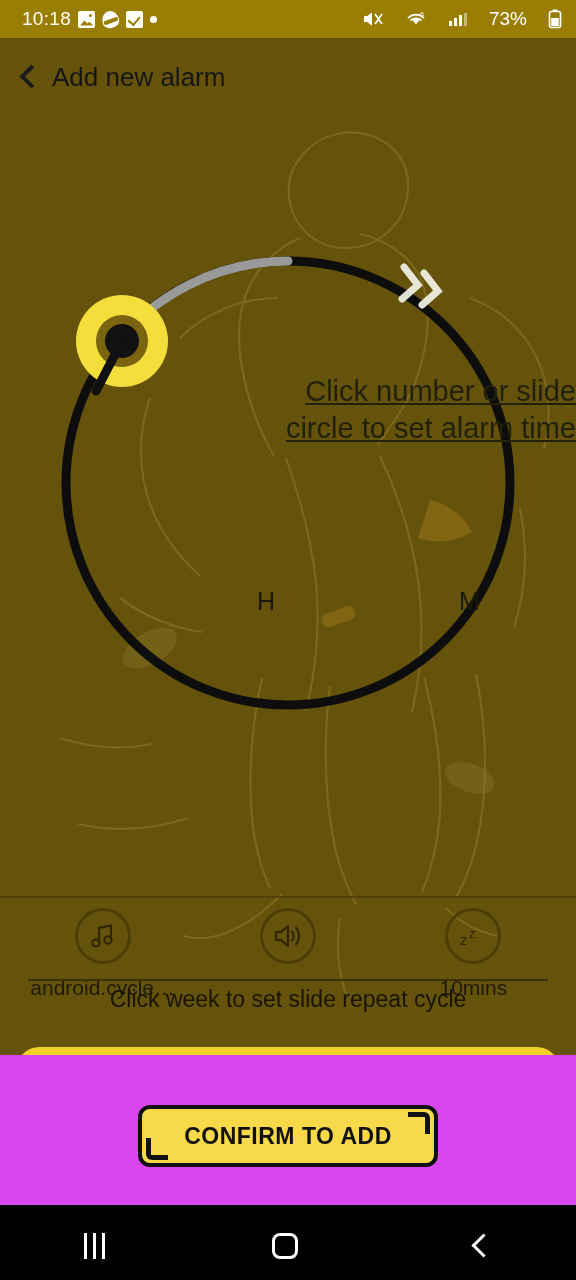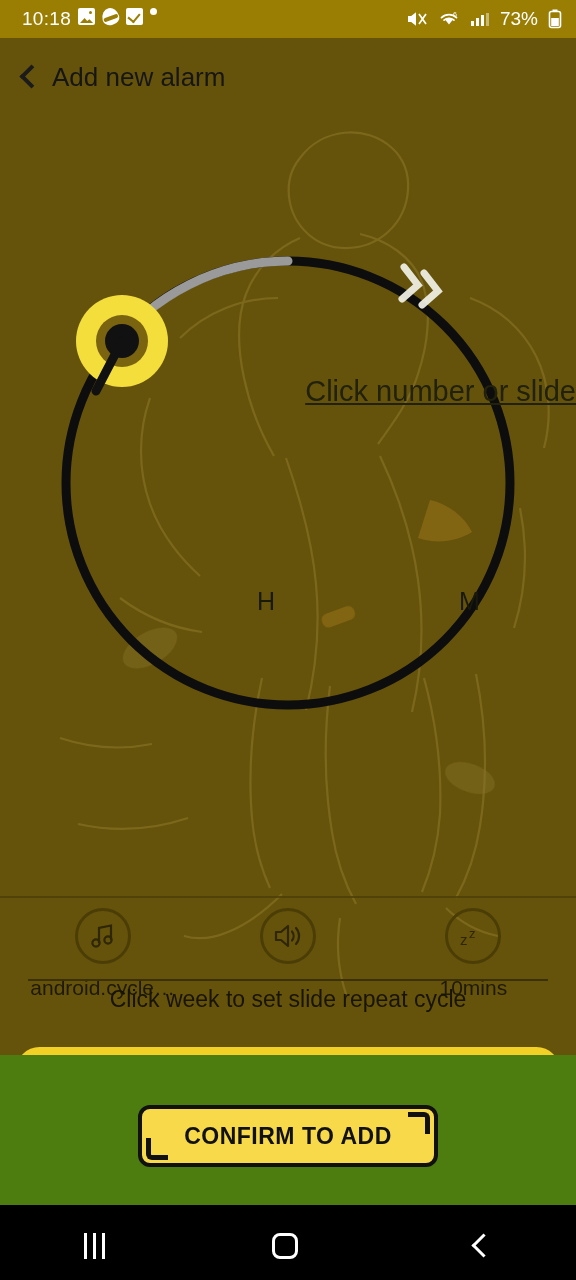--- a/index.html
+++ b/index.html
@@ -11,21 +11,21 @@
     position:relative;
   }
 
   
   .statusbar{
     position:absolute; top:0; left:0; width:576px; height:38px;
     background:#9a7e03;
     display:flex; align-items:center; justify-content:space-between;
     padding:0 14px 0 22px;
   }
-  .sb-left{ display:flex; align-items:flex-start; gap:7px; }
+  .sb-left{ display:flex; align-items:center; gap:7px; }
   .sb-clock{ color:#fff; font-size:19px; letter-spacing:.3px; font-weight:400; }
   .sb-ic{ width:17px; height:17px; display:inline-block; position:relative; }
   .ic-photo{ background:#fff; border-radius:2px; }
   .ic-photo:after{
     content:""; position:absolute; left:2px; bottom:2px; width:13px; height:7px;
     background:#9a7e03; clip-path:polygon(0 100%,35% 30%,55% 70%,72% 45%,100% 100%);
   }
   .ic-photo:before{
     content:""; position:absolute; right:3px; top:3px; width:3px; height:3px;
     border-radius:50%; background:#9a7e03;
@@ -34,21 +34,21 @@
   .ic-oval:after{
     content:""; position:absolute; left:1px; top:8px; width:15px; height:4px;
     background:#9a7e03; border-radius:2px; transform:rotate(-6deg);
   }
   .ic-check{ background:#fff; border-radius:2px; }
   .ic-check:after{
     content:""; position:absolute; left:4px; top:3px; width:6px; height:9px;
     border:2px solid #9a7e03; border-top:0; border-left:0; transform:rotate(40deg);
   }
   .ic-dot{ width:7px; height:7px; border-radius:50%; background:#fff; }
-  .sb-right{ display:flex; align-items:center; gap:10px; }
+  .sb-right{ display:flex; align-items:center; gap:21px; }
   .sb-right .pct{ color:#fff; font-size:19px; }
   svg.sbi{ display:block; }
 
   
   .screen{
     position:absolute; top:38px; left:0; width:576px; height:1017px;
     background:#66530b; overflow:hidden;padding-left:32px;
   }
   
   .art{ position:absolute; inset:0; opacity:.30; }
@@ -125,21 +125,21 @@
   .weekpill{
     position:absolute; left:16px; top:1009px; width:544px; height:47px;
     border-radius:24px; background:#f2d026;
     display:flex; align-items:center; justify-content:space-around;
     padding:0 16px;
   }
 
   
   .bottom{
     position:absolute; top:1055px; left:0; width:576px; height:150px;
-    background:#4d7c0f;
+    background:#d946ef;
   }
   .confirm{
     position:absolute; left:138px; top:50px; width:300px; height:62px;
     background:#f7d94a; border:4px solid #111; border-radius:12px;
     display:flex; align-items:center; justify-content:center;
   }
   .confirm .lbl{ font-size:23px; font-weight:700; color:#111; letter-spacing:.5px; }
   .br{ position:absolute; width:22px; height:22px; }
   .br.tr{ right:4px; top:3px; border-top:5px solid #111; border-right:5px solid #111; border-radius:0 6px 0 0; }
   .br.bl{ left:4px; bottom:3px; border-bottom:5px solid #111; border-left:5px solid #111; border-radius:0 0 0 6px; }
@@ -258,20 +258,21 @@
 
       <circle cx="74" cy="98" r="46" fill="#f4de3c"></circle>
       <circle cx="74" cy="98" r="26" fill="#7a6410"></circle>
       <circle cx="74" cy="98" r="17" fill="#111111"></circle>
       <path d="M74 98 L48 148" stroke="#111111" stroke-width="9" stroke-linecap="round"></path>
     </svg>
   </div>
 
   <div class="hint">
     <div>Click number or slide</div>
+    <div>circle to set alarm time</div>
   </div>
 
   <div class="hm-row">
     <span class="hm h">H</span>
     <span class="hm m">M</span>
   </div>
 
   <div class="divider"></div>
 
   <div class="options">

